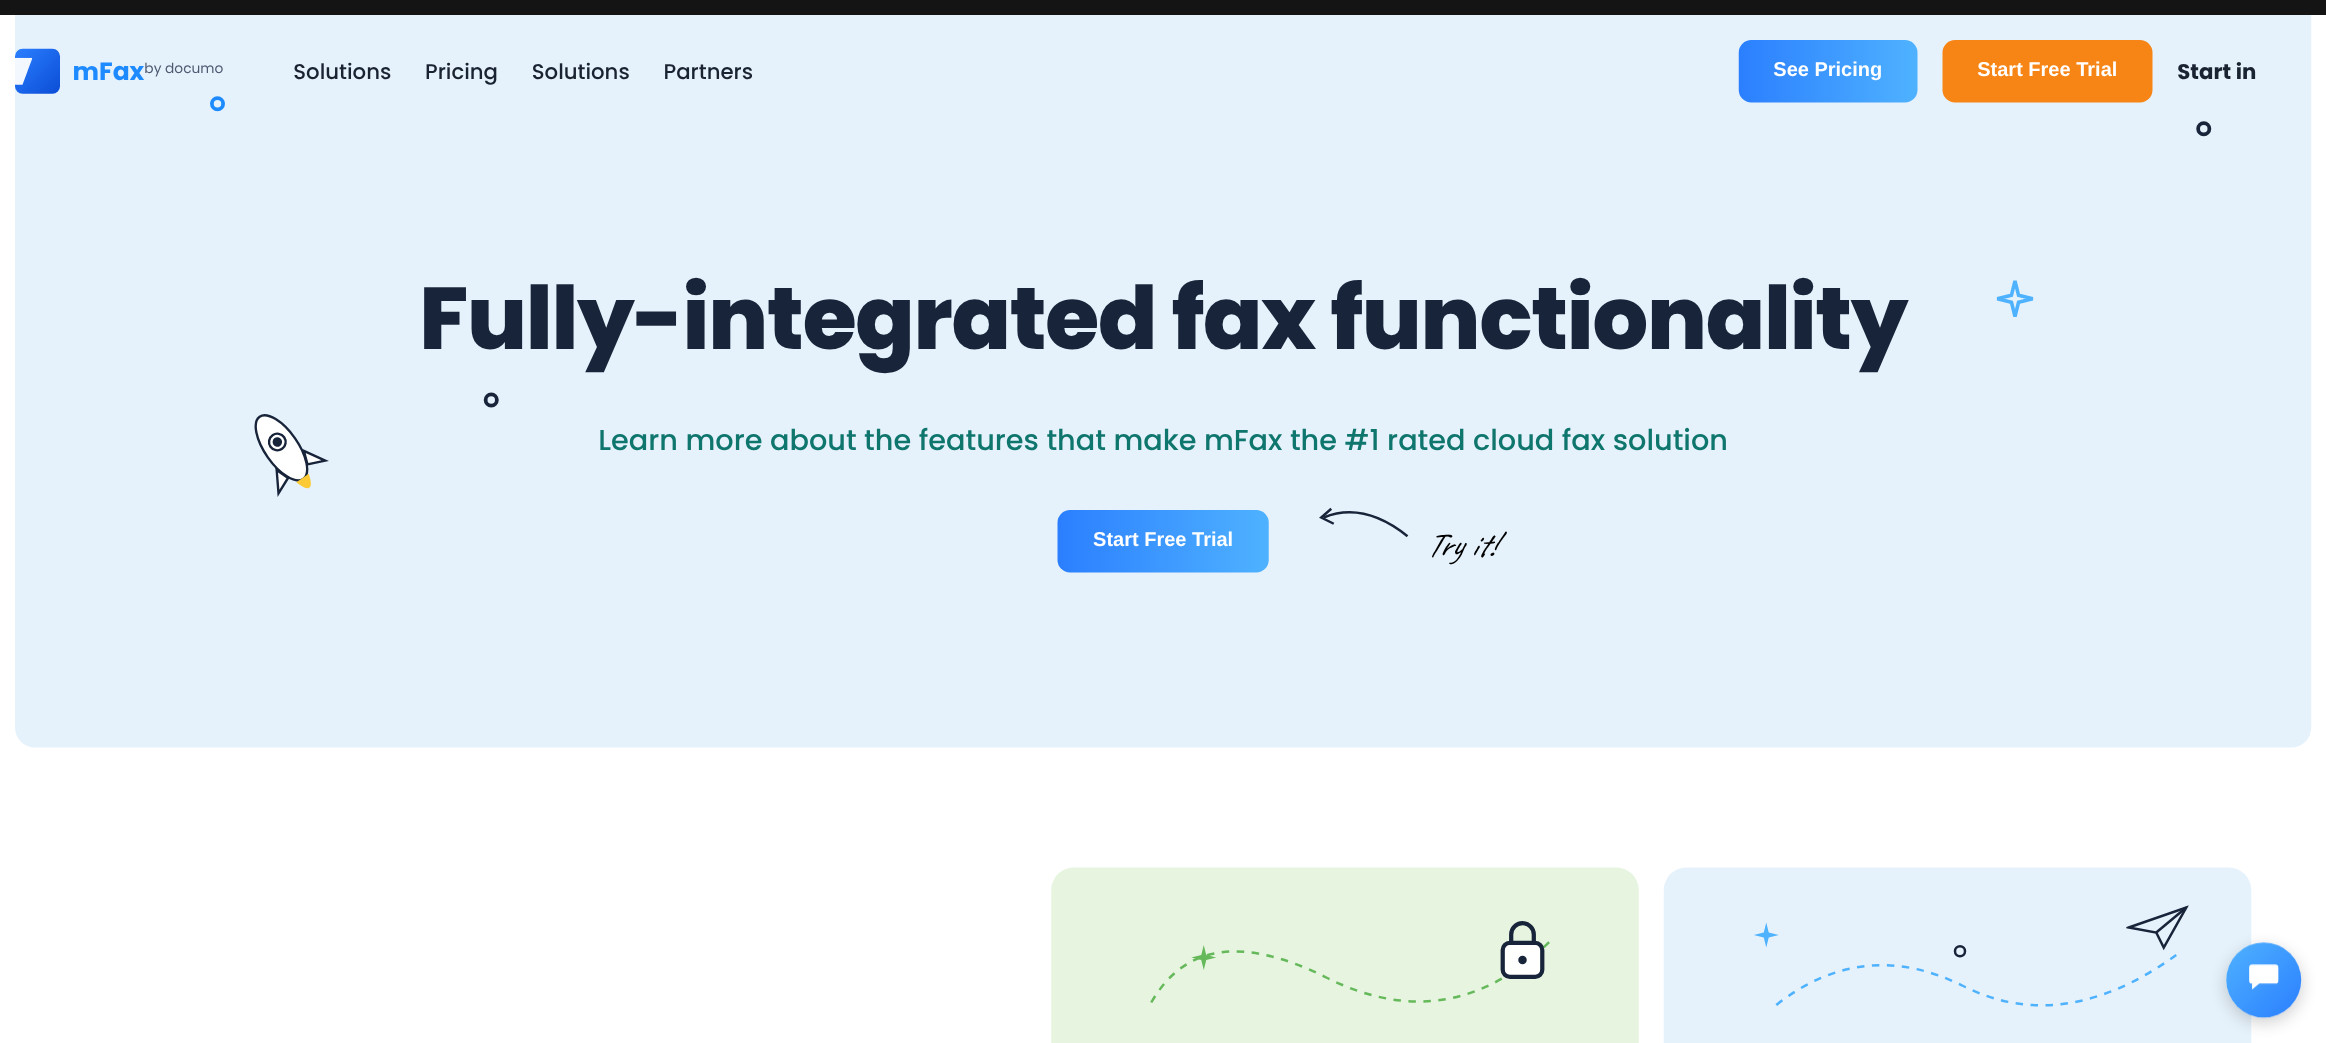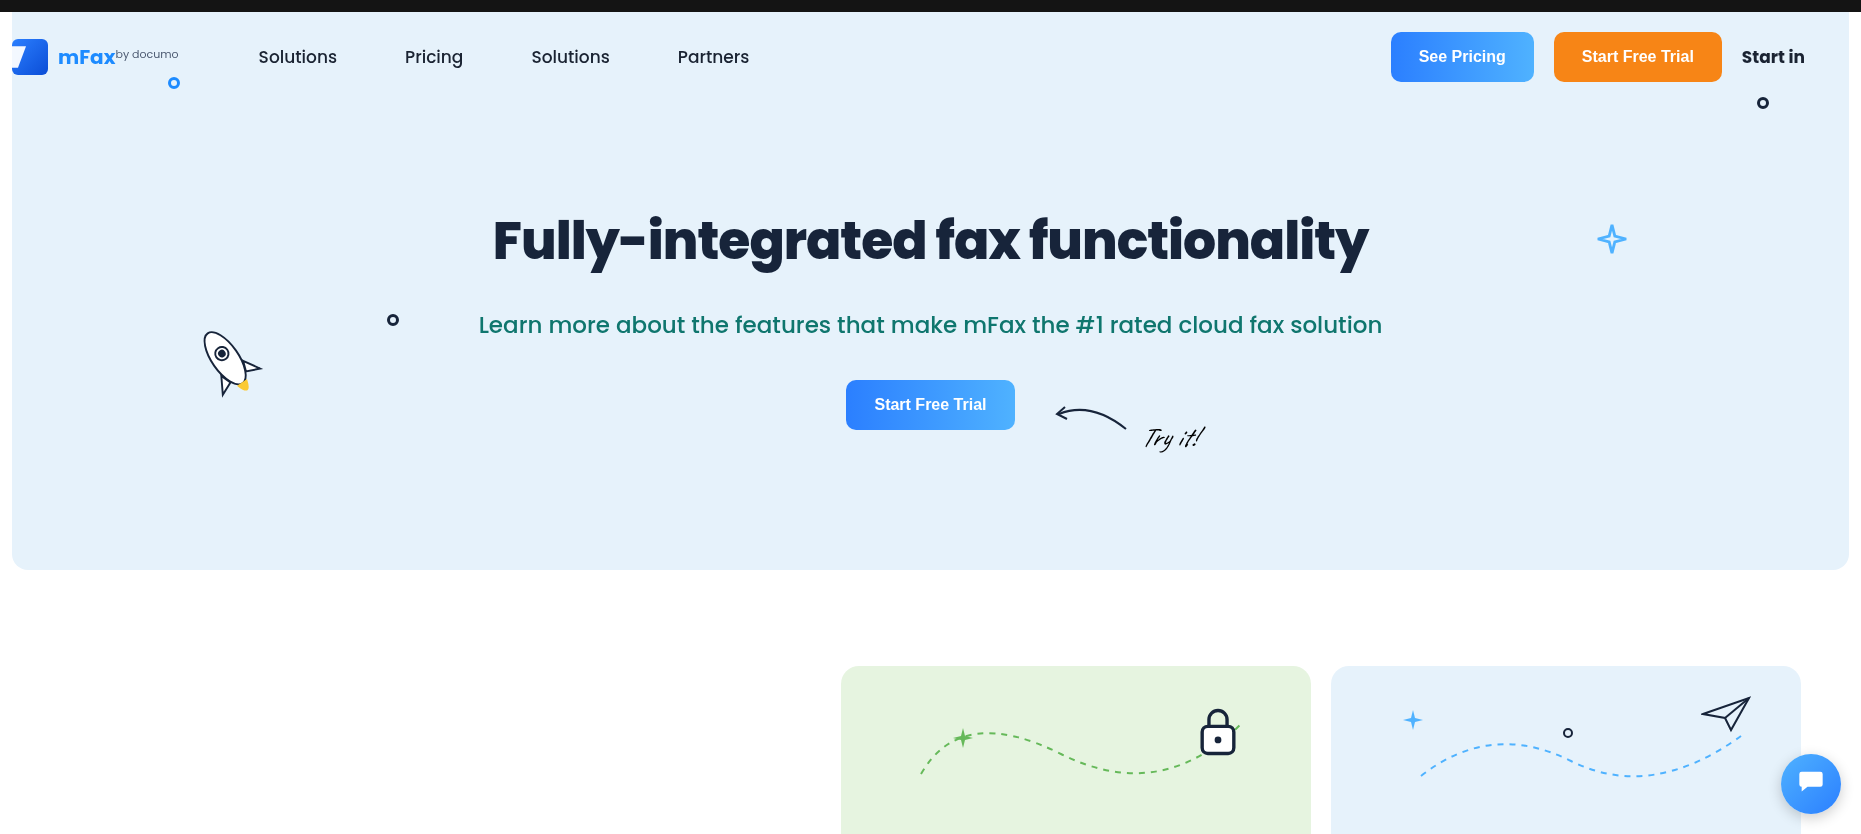--- a/index.html
+++ b/index.html
@@ -73,22 +73,22 @@
     font-size: 20px;
   }
   .logo-text .sub {
     color: #4d5b72;
     font-size: 11px;
     margin-top: 2px;
   }
   .nav-links {
     display: flex;
     align-items: center;
-    margin-left: 80px;
-    gap: 68px;
+    margin-left: 56px;
+    gap: 27px;
   }
   .nav-link {
     font-size: 17px;
     color: #1a2332;
     font-weight: 500;
     cursor: pointer;
   }
   .nav-actions {
     display: flex;
     align-items: center;
@@ -118,21 +118,21 @@
     font-size: 17px;
     color: #1a2332;
     cursor: pointer;
   }
   .hero-content {
     text-align: center;
     padding-top: 100px;
     position: relative;
   }
   .hero-title {
-    font-size: 52px;
+    font-size: 70px;
     font-weight: 800;
     color: #17243a;
     letter-spacing: -1px;
   }
   .hero-sub {
     font-size: 23px;
     color: #0f766e;
     margin-top: 28px;
     font-weight: 500;
   }

